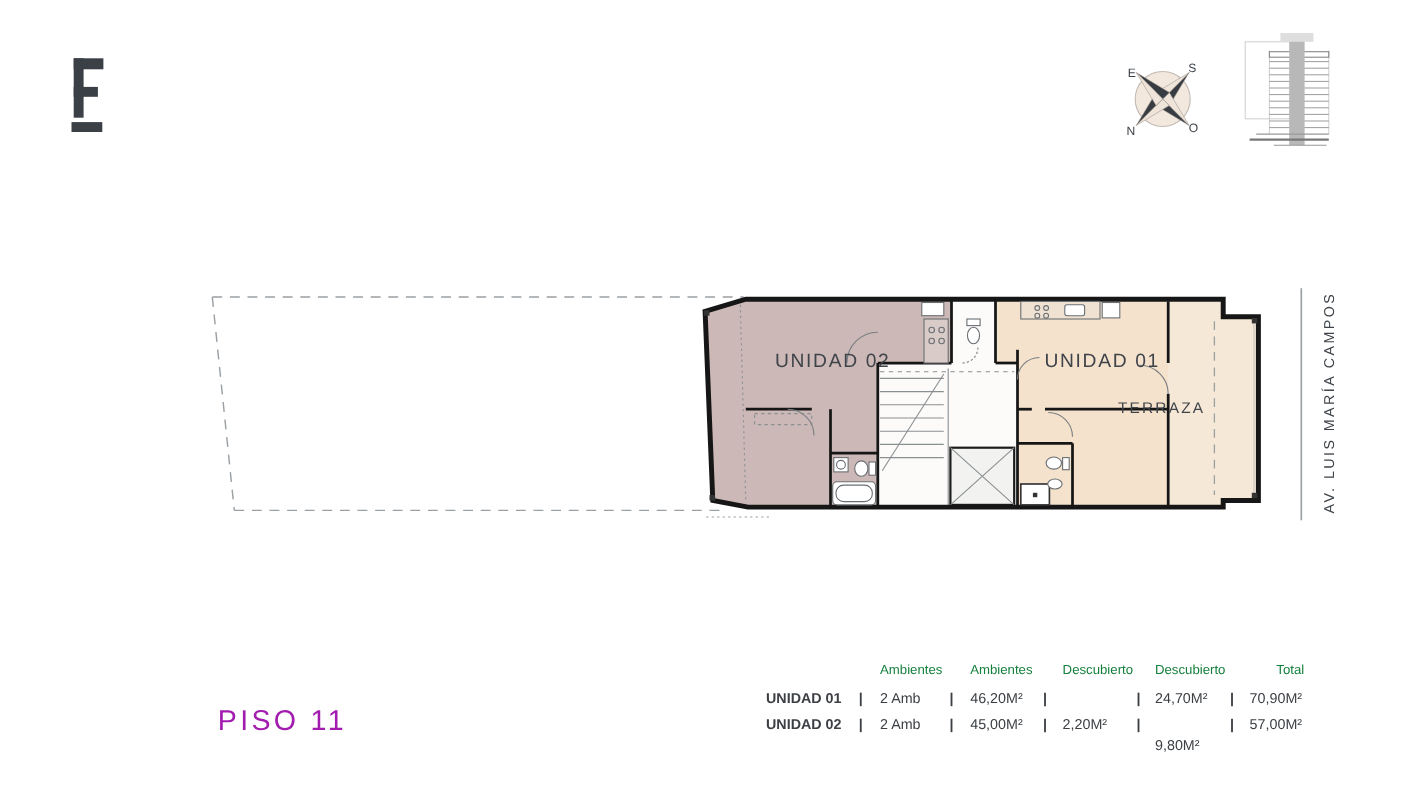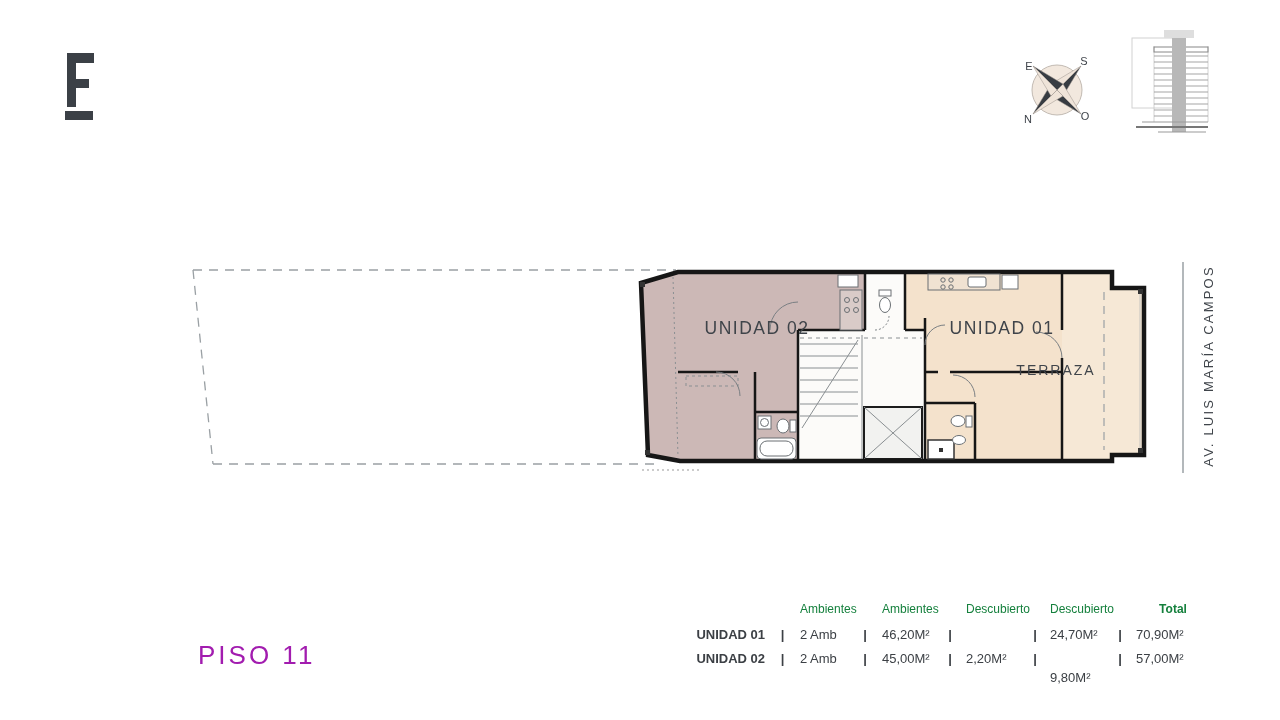--- a/index.html
+++ b/index.html
@@ -14,21 +14,21 @@
                 font-size:13px;letter-spacing:2.2px;white-space:nowrap;color:#3f444a;}
   
   .floor-title{position:absolute;left:198px;top:640px;font-size:26px;letter-spacing:3px;
                color:#a21caf;font-weight:500;}
   
   .area-table{position:absolute;left:690px;top:596px;display:grid;
               grid-template-columns:75px 35px 48px 34px 52px 32px 54px 30px 54px 32px 74px;
               grid-template-rows:26px 24px 24px;align-items:center;
               font-size:13px;color:#3c4045;}
   .area-table .hdr{font-size:12px;text-align:center;color:#15803d;}
-  .area-table .hdr.bold{font-weight:700;text-align:center;}
+  .area-table .hdr.bold{font-weight:400;text-align:center;}
   .area-table .rowlabel{font-weight:700;text-align:right;}
   .area-table .sep{text-align:center;font-weight:700;}
   .area-table .val{}
 </style>
 </head>
 <body>
 
 <div class="page">
 
   <svg class="abs" style="left:64px;top:50px;" width="34" height="72" viewBox="0 0 34 72" role="img" aria-label="E">

